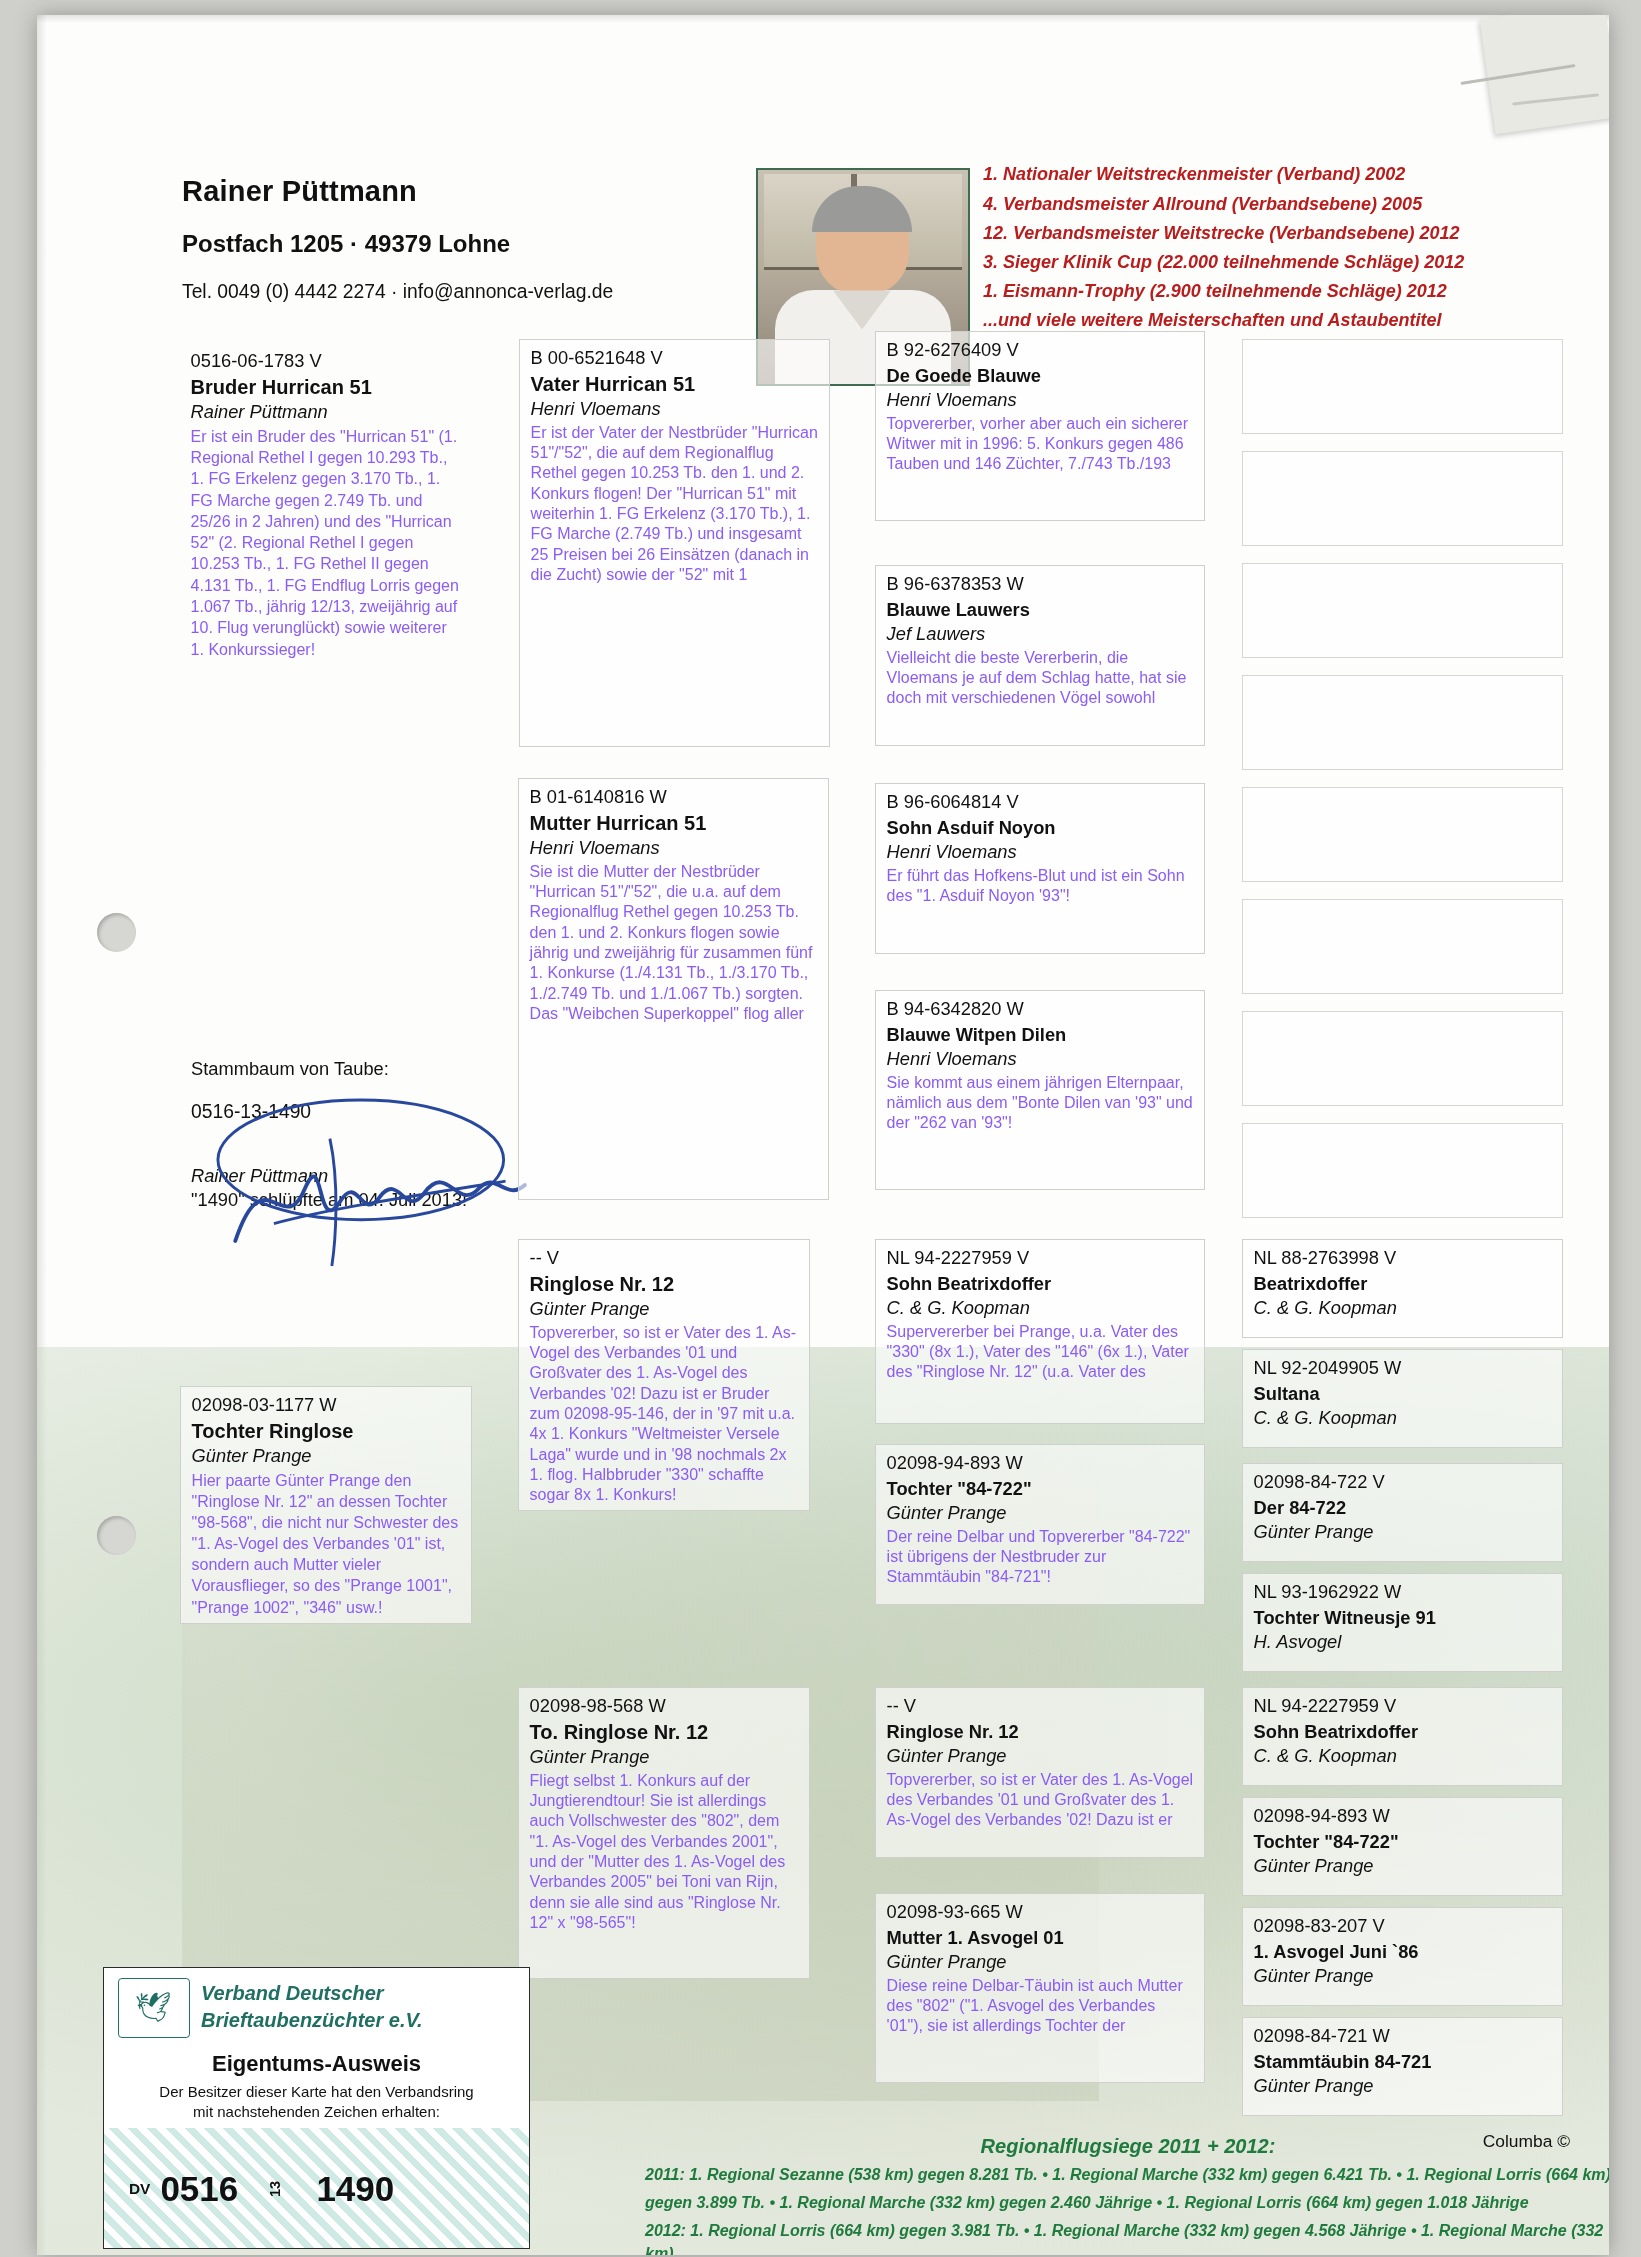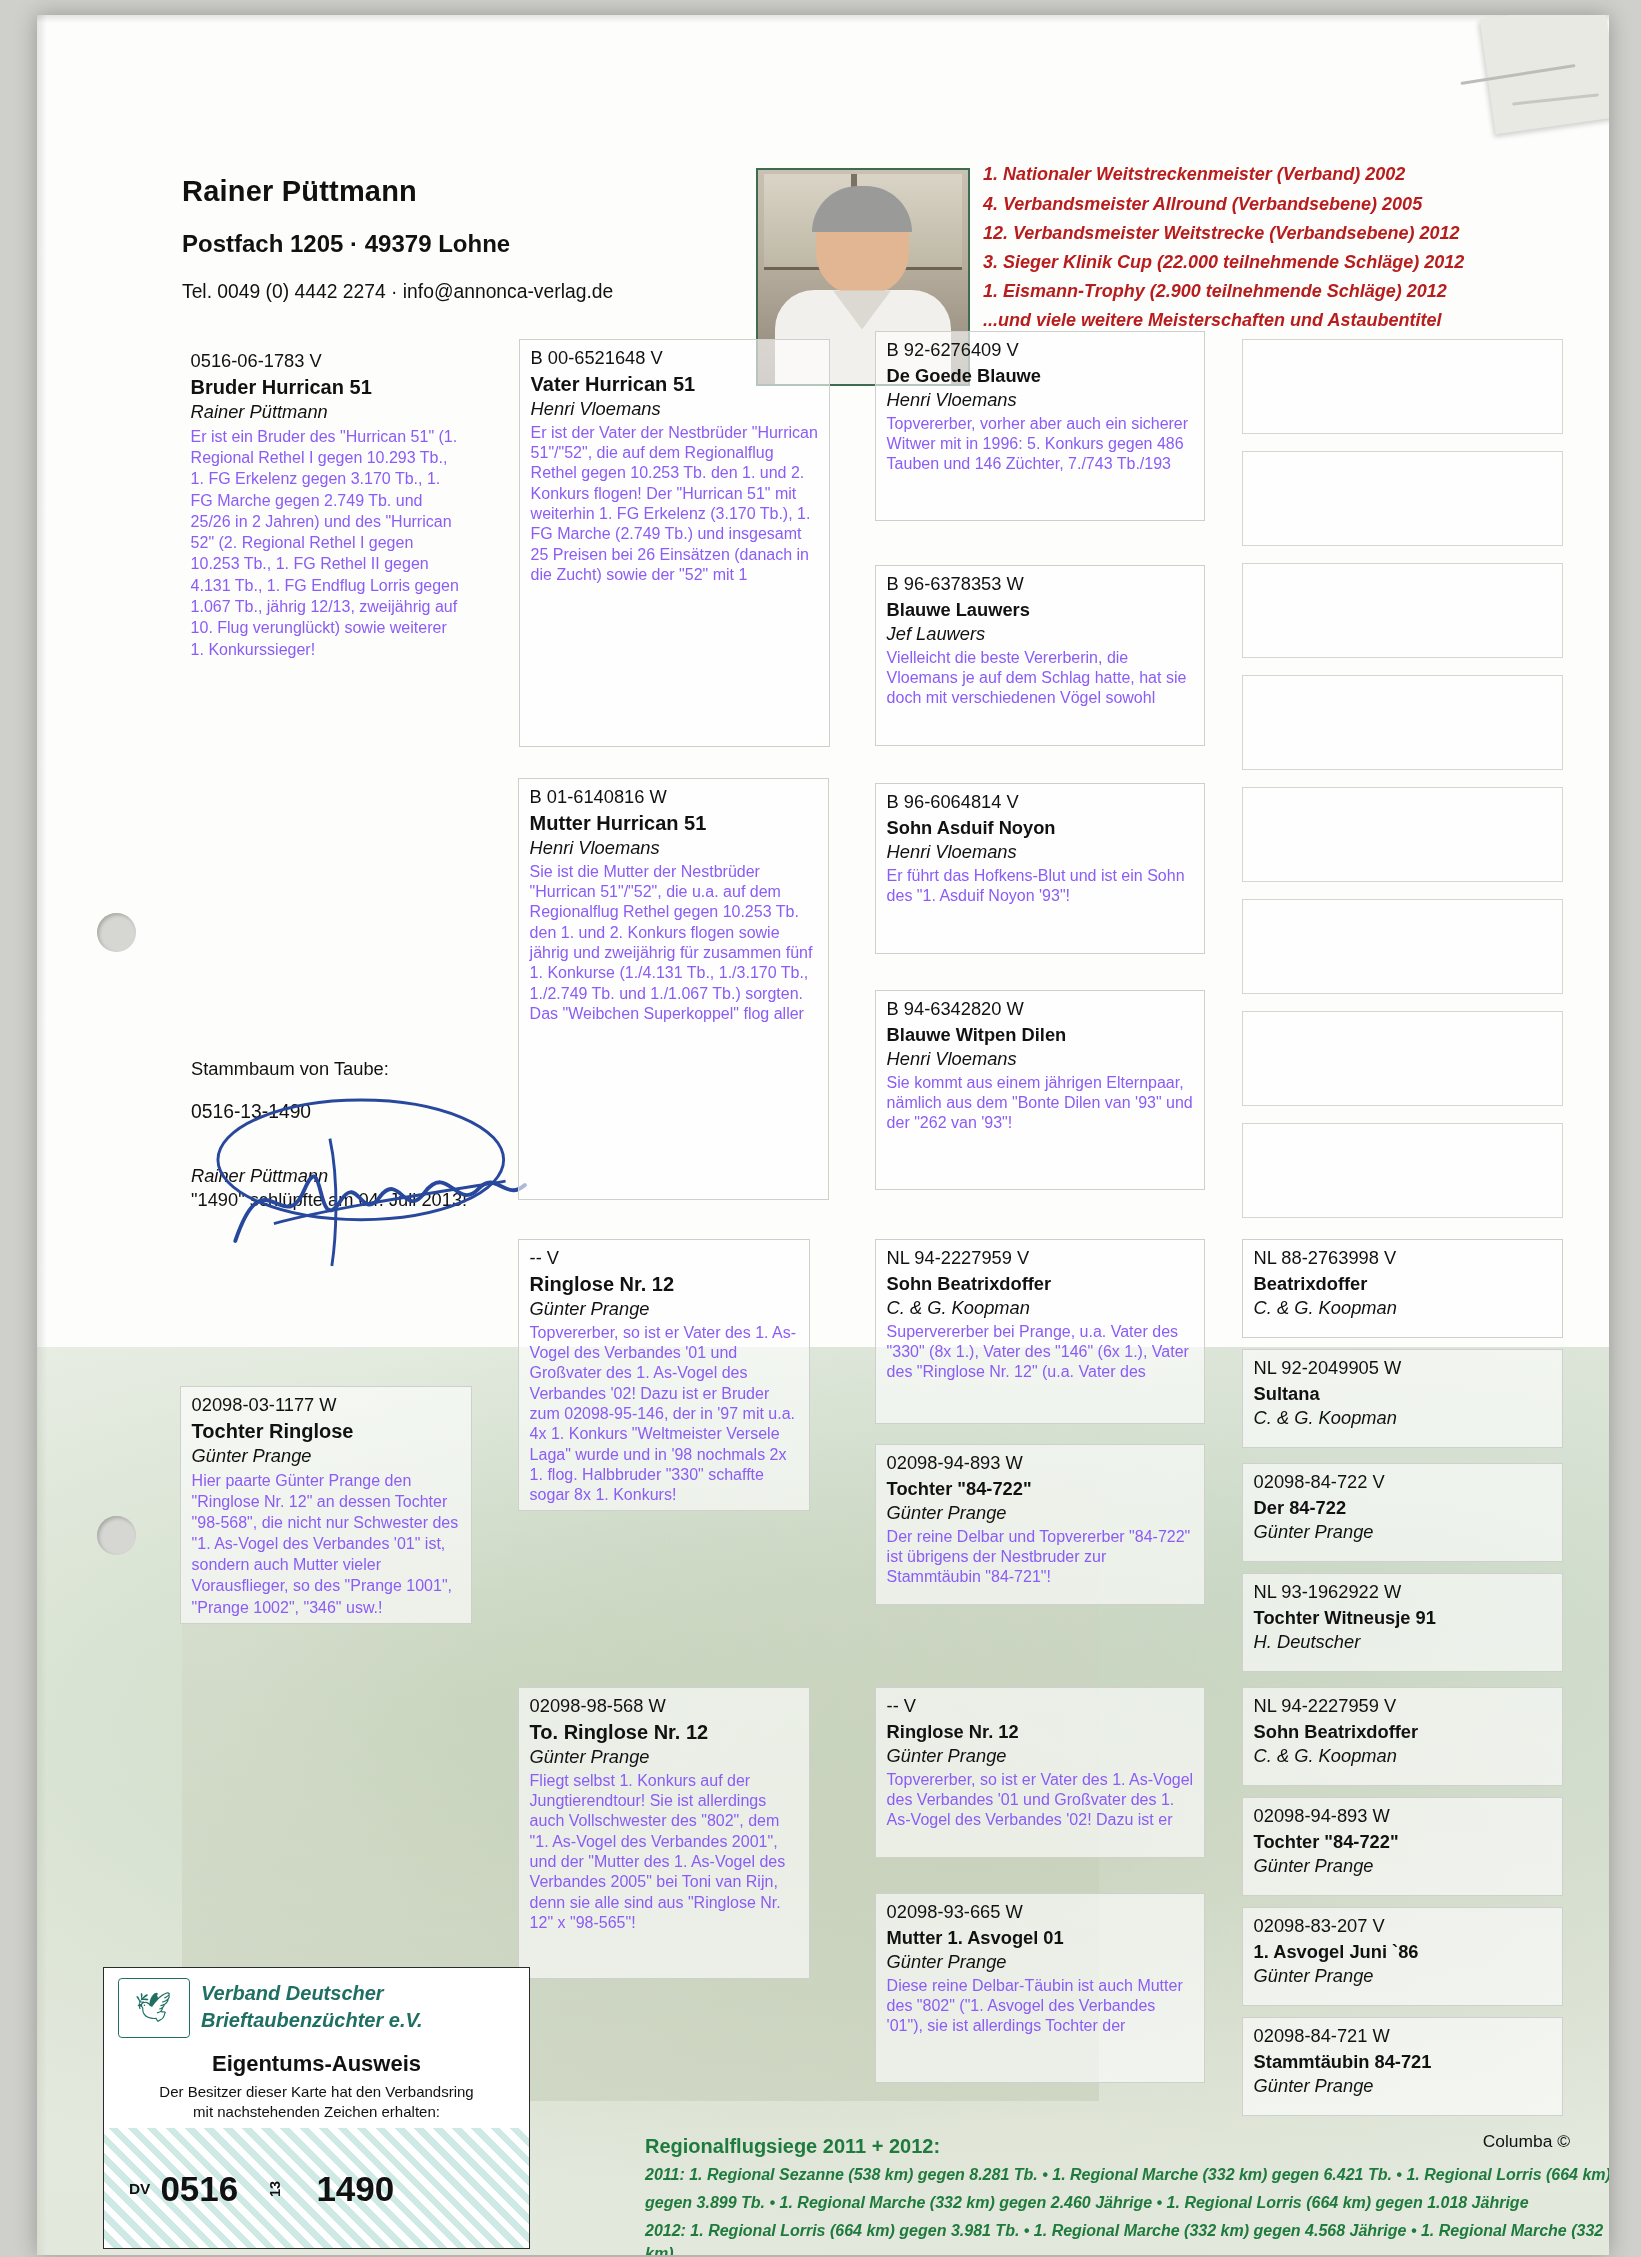--- a/index.html
+++ b/index.html
@@ -165,21 +165,21 @@
       repeating-linear-gradient(45deg,#ffffff 0 6.8px,#cfeae4 6.8px 13.5px),
       #e6f5f1;}
   #ausweis .ringrow{position:absolute;left:0;top:189px;width:100%;height:64px;display:flex;align-items:center;}
   #ausweis .dv{margin-left:25px;font-size:15.4px;font-weight:bold;color:#111;text-align:center;line-height:1.05;}
   #ausweis .num{font-size:35px;font-weight:bold;color:#111;margin-left:10px;}
   #ausweis .yr{font-size:14.5px;font-weight:bold;color:#111;margin-left:29px;transform:rotate(-90deg);}
   #ausweis .num2{font-size:35px;font-weight:bold;color:#111;margin-left:33px;}
 
   
   #footer{position:absolute;left:608px;top:2120px;width:966px;color:#1f7a3d;}
-  #footer .fh{font-size:20px;font-weight:bold;}
+  #footer .fh{font-size:20px;font-weight:bold;font-style:italic;text-align:center;}
   #footer .fl{font-size:16px;font-weight:bold;font-style:italic;margin-top:4.8px;line-height:1.45;}
   #columba{position:absolute;right:39px;top:2116px;font-size:17.4px;color:#111;}
 </style>
 </head>
 <body>
 
 <div id="sheet">
   <div id="paperedge-l"></div>
   <div id="paperedge-t"></div>
   <div id="fold"></div>
@@ -374,21 +374,21 @@
     <div class="pad">
       <div class="ring">02098-84-722 V</div>
       <div class="nm sm">Der 84-722</div>
       <div class="br">Günter Prange</div>
     </div>
   </div>
   <div class="card" id="c4l">
     <div class="pad">
       <div class="ring">NL 93-1962922 W</div>
       <div class="nm sm">Tochter Witneusje 91</div>
-      <div class="br">H. Deutscher</div>
+      <div class="br">H. Asvogel</div>
     </div>
   </div>
   <div class="card" id="c4m">
     <div class="pad">
       <div class="ring">NL 94-2227959 V</div>
       <div class="nm sm">Sohn Beatrixdoffer</div>
       <div class="br">C. &amp; G. Koopman</div>
     </div>
   </div>
   <div class="card" id="c4n">

